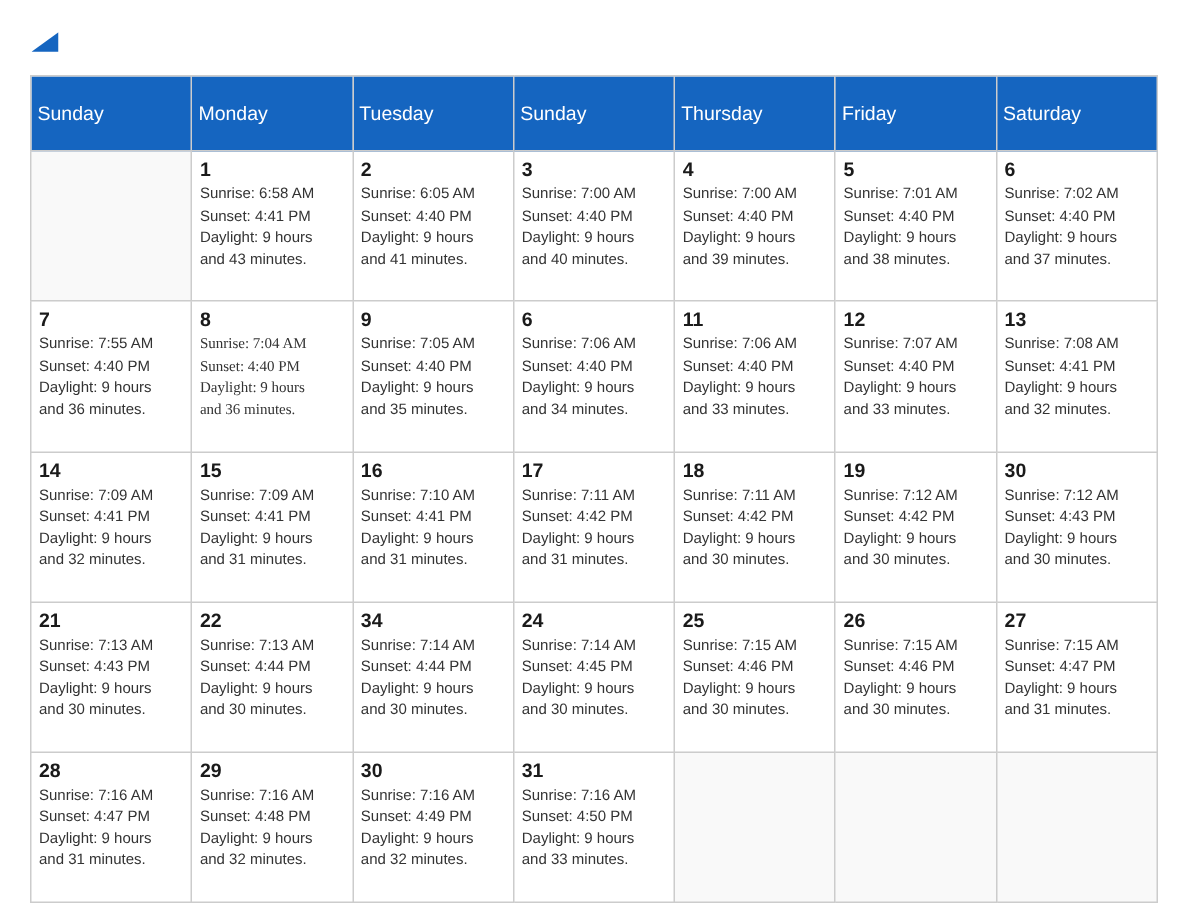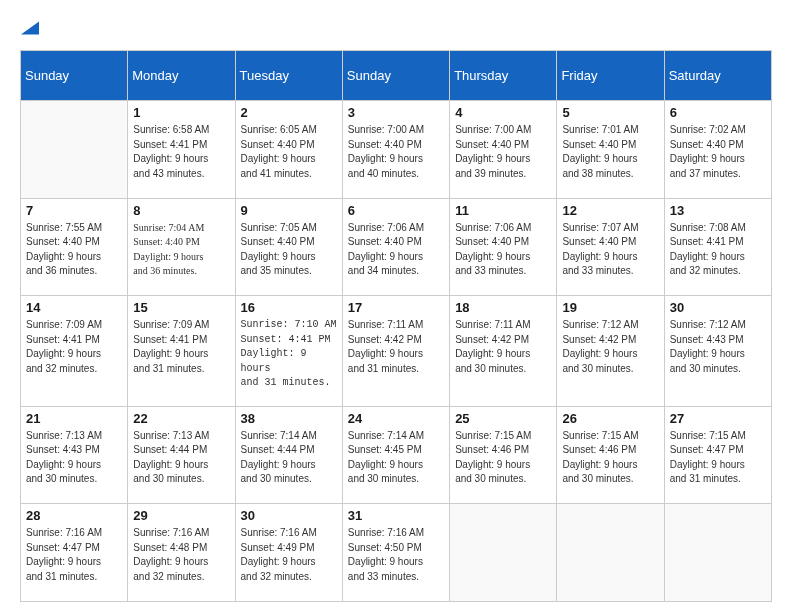--- a/index.html
+++ b/index.html
@@ -239,21 +239,21 @@
           </td>
           <td>
             <span class="day-number">15</span>
             <div class="day-info" style="white-space: pre-line;">Sunrise: 7:09 AM
 Sunset: 4:41 PM
 Daylight: 9 hours
 and 31 minutes.</div>
           </td>
           <td>
             <span class="day-number">16</span>
-            <div class="day-info" style="white-space: pre-line; font-family: Liberation Mono, monospace;">Sunrise: 7:10 AM
+            <div class="day-info" style="white-space: pre-line;">Sunrise: 7:10 AM
 Sunset: 4:41 PM
 Daylight: 9 hours
 and 31 minutes.</div>
           </td>
           <td>
             <span class="day-number">17</span>
             <div class="day-info" style="white-space: pre-line;">Sunrise: 7:11 AM
 Sunset: 4:42 PM
 Daylight: 9 hours
 and 31 minutes.</div>
@@ -289,21 +289,21 @@
 and 30 minutes.</div>
           </td>
           <td>
             <span class="day-number">22</span>
             <div class="day-info" style="white-space: pre-line;">Sunrise: 7:13 AM
 Sunset: 4:44 PM
 Daylight: 9 hours
 and 30 minutes.</div>
           </td>
           <td>
-            <span class="day-number">38</span>
+            <span class="day-number">34</span>
             <div class="day-info" style="white-space: pre-line;">Sunrise: 7:14 AM
 Sunset: 4:44 PM
 Daylight: 9 hours
 and 30 minutes.</div>
           </td>
           <td>
             <span class="day-number">24</span>
             <div class="day-info" style="white-space: pre-line;">Sunrise: 7:14 AM
 Sunset: 4:45 PM
 Daylight: 9 hours

